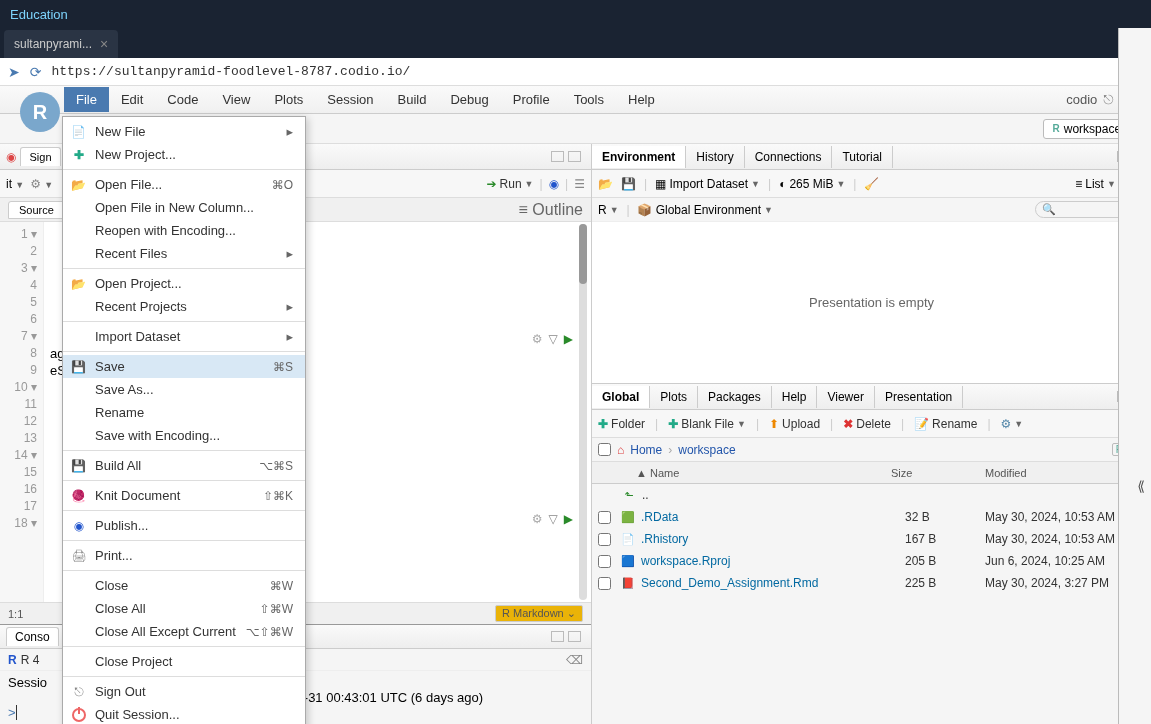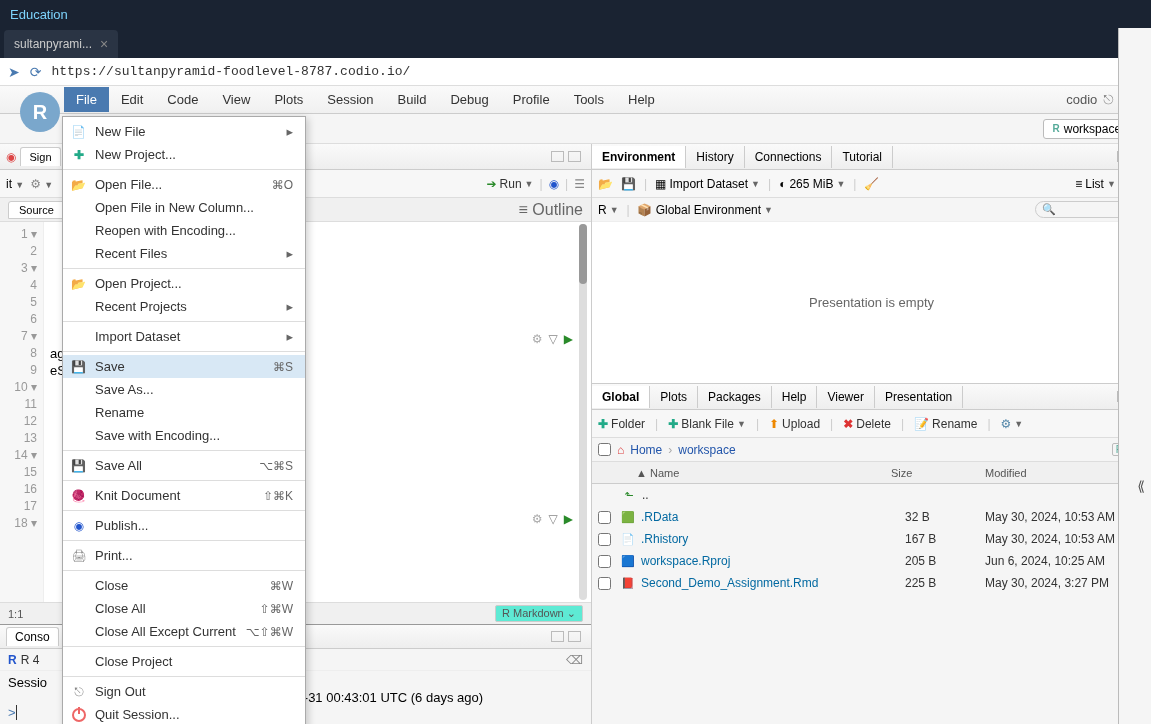--- a/index.html
+++ b/index.html
@@ -40,21 +40,21 @@
 .editor-toolbar { height: 28px; background: #f7f7f7; border-bottom: 1px solid #ddd; display: flex; align-items: center; padding: 0 6px; gap: 6px; font-size: 12px; }
 .run-btn { color: #333; display: flex; align-items: center; gap: 3px; margin-left: auto; }
 .arrow-green { color: #2a8a2a; }
 .source-tab-bar { height: 24px; background: #f0f0f0; border-bottom: 1px solid #ddd; display: flex; align-items: center; padding: 0 8px; font-size: 11px; }
 .source-tab { background:#fff; border:1px solid #ccc; padding:2px 10px; border-radius: 3px 3px 0 0; }
 .outline-btn { margin-left: auto; font-size: 16px; color: #666; }
 .code-area { flex: 1; background: #fff; display: flex; font-family: 'Courier New', monospace; font-size: 13px; position: relative; overflow: hidden; }
 .gutter { width: 44px; background: #f7f7f7; border-right: 1px solid #eee; text-align: right; padding: 4px 6px 0 0; color: #999; font-size: 12px; line-height: 17px; }
 .code-lines { padding: 4px 6px; line-height: 17px; }
 .code-status { height: 22px; background: #f0f0f0; border-top: 1px solid #ddd; display: flex; align-items: center; padding: 0 8px; font-size: 11px; color: #555; }
-.rmarkdown-sel { margin-left: auto; border: 1px solid #ccc; padding: 1px 6px; border-radius: 2px; background:#5eead4; }
+.rmarkdown-sel { margin-left: auto; border: 1px solid #ccc; padding: 1px 6px; border-radius: 2px; background:#eab308; }
 
 .console-pane { border-top: 1px solid #999; }
 .console-tabs { height: 24px; background: linear-gradient(#fafafa,#eee); border-bottom: 1px solid #ccc; display: flex; align-items: center; padding: 0 6px; font-size: 12px; }
 .console-tab { background:#fff; border:1px solid #ccc; border-bottom:none; padding:2px 8px; border-radius:3px 3px 0 0; }
 .console-info { height: 22px; padding: 2px 8px; font-size: 12px; color: #333; border-bottom:1px solid #eee; display:flex; align-items:center; gap:4px; }
 .console-body { padding: 4px 8px; font-family: 'Courier New', monospace; font-size: 13px; }
 .console-prompt { color: #4a7ab0; }
 
 .env-tabs { height: 26px; background: linear-gradient(#fafafa,#eee); border-bottom: 1px solid #ccc; display: flex; align-items: center; font-size: 12px; }
 .env-tab { padding: 4px 10px; border-right: 1px solid #ccc; }
@@ -200,21 +200,21 @@
     </div>
   <div class="menu-entry">
       <span>Rename</span>
     </div>
   <div class="menu-entry">
       <span>Save with Encoding...</span>
     </div>
   <div class="menu-sep"></div>
   <div class="menu-entry">
       <span class="menu-icon blue">💾</span>
-      <span>Save All</span>
+      <span>Build All</span>
       <span class="menu-shortcut">⌥⌘S</span>
     </div>
   <div class="menu-sep"></div>
   <div class="menu-entry">
       <span class="menu-icon" style="color:#5a9;">🧶</span>
       <span>Knit Document</span>
       <span class="menu-shortcut">⇧⌘K</span>
     </div>
   <div class="menu-sep"></div>
   <div class="menu-entry">

